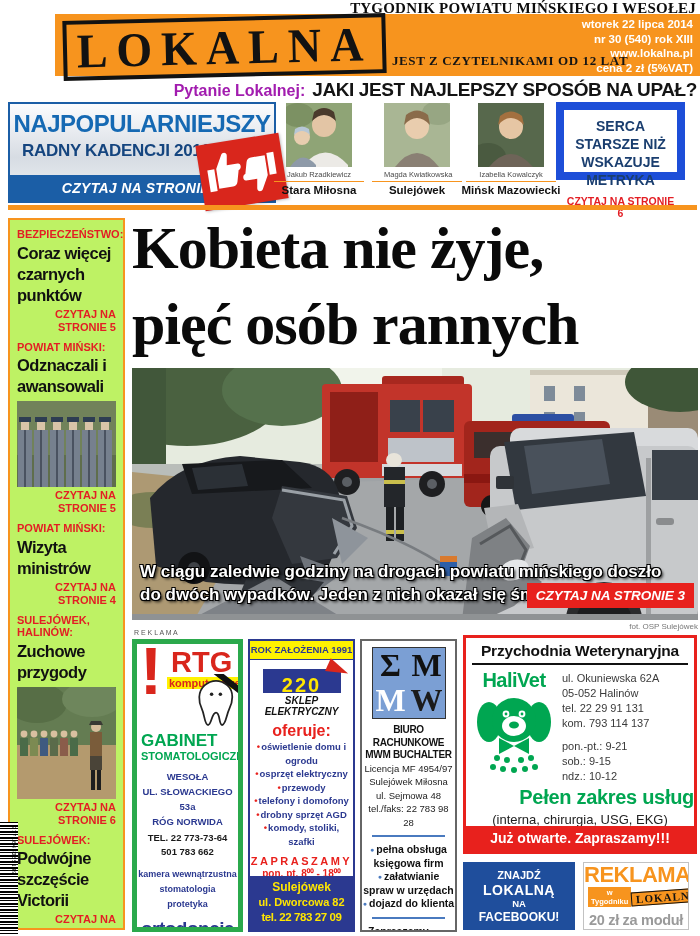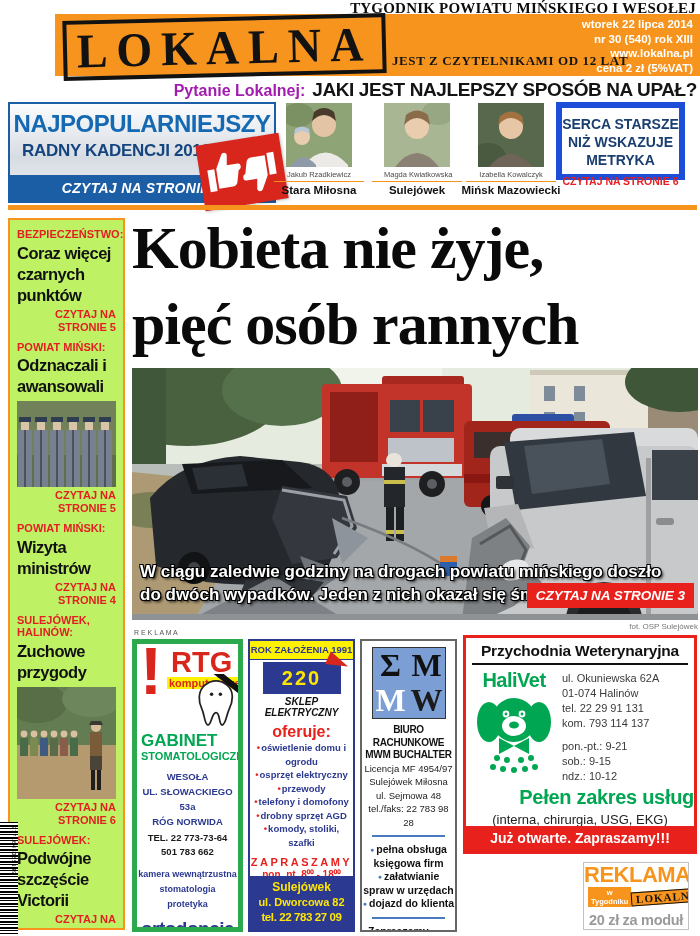--- a/index.html
+++ b/index.html
@@ -30,21 +30,21 @@
   .poll-l2{color:#15457F;font-weight:bold;font-size:17px;margin:3px 0 0 12px;letter-spacing:-.3px;}
   .poll-bar{position:absolute;left:0;right:0;bottom:0;height:26px;background:#1B5EA6;color:#fff;
             font-style:italic;font-weight:bold;font-size:14px;text-align:center;line-height:26px;letter-spacing:.3px;}
   .thumbs{position:absolute;right:-10px;bottom:-4px;width:84px;height:66px;background:#D9261C;
           transform:rotate(-9deg);box-shadow:1px 1px 3px rgba(0,0,0,.25);}
   .cand{top:103px;width:66px;text-align:center;}
   .cand .ph{width:66px;height:64px;display:block;}
   .cand .nm{font-size:7.5px;color:#4a4a4a;margin-top:3px;white-space:nowrap;}
   .cand .rule{border-top:1px solid #F7941E;margin:2px -12px 0 -12px;}
   .cand .tw{font-weight:bold;font-size:11.5px;margin:2px -22px 0 -22px;white-space:nowrap;}
-  .hearts{top:102px;left:556px;width:129px;height:78px;border:6px solid #1d4ed8;box-sizing:border-box;
+  .hearts{top:102px;left:556px;width:129px;height:78px;border:8px solid #1d4ed8;box-sizing:border-box;
           background:#fff;text-align:center;padding-top:7px;}
   .hearts-title{color:#1A3E6F;font-weight:bold;font-size:14px;line-height:18px;}
   .hearts-cta{color:#E31E24;font-weight:bold;font-size:10.5px;margin-top:6px;}
   .orange-rule{top:205px;left:8px;width:689px;height:5px;background:#F7941E;}
 
   
   .sidebar{top:218px;left:8px;width:117px;height:712px;border:2px solid #F7941E;box-sizing:border-box;
            background:#bef264;padding:8px 7px;overflow:hidden;}
   .sb-item{margin-bottom:7px;}
   .sb-kicker{color:#E31E24;font-weight:bold;font-size:11px;line-height:12.5px;}
@@ -81,21 +81,21 @@
   .d-gab2{color:#00A651;font-weight:bold;font-size:11px;text-align:left;margin-left:4px;line-height:13px;}
   .d-blue{color:#2B3990;font-weight:bold;font-size:9.5px;line-height:15px;margin-top:6px;}
   .d-tel{color:#1a1a1a;font-weight:bold;font-size:9.5px;line-height:14px;margin-top:2px;}
   .d-svc{color:#2B3990;font-weight:bold;font-size:9px;line-height:15px;margin-top:8px;}
   .d-orto{color:#2B3990;font-weight:bold;font-size:19px;letter-spacing:-.5px;margin-top:6px;}
 
   .ad-electric{top:639px;left:248px;width:107px;height:293px;border:2px solid #2B3990;box-sizing:border-box;
                background:#fff;text-align:center;overflow:hidden;}
   .e-head{background:#FFF200;color:#2B3990;font-weight:bold;font-size:9.5px;line-height:18px;
           border-bottom:1px solid #2B3990;}
-  .e-logo{position:relative;width:78px;height:32px;background:#2B3990;margin:2px auto 2px auto;
+  .e-logo{position:relative;width:78px;height:24px;background:#2B3990;margin:9px auto 2px auto;
           color:#FFE600;font-weight:bold;font-size:20px;line-height:32px;letter-spacing:2px;}
   .e-arrow{position:absolute;right:-8px;top:-7px;width:0;height:0;border-left:22px solid #D9261C;
            border-top:7px solid transparent;border-bottom:7px solid transparent;transform:rotate(24deg);}
   .e-sub{color:#111;font-style:italic;font-weight:bold;font-size:10px;margin-top:2px;}
   .e-offer{color:#E8211D;font-weight:bold;font-size:16px;margin-top:5px;}
   .e-item{color:#2B3990;font-weight:bold;font-size:9.5px;line-height:13.5px;}
   .e-item::before{content:"•";color:#E8211D;margin-right:1px;}
   .e-zap{color:#E8211D;font-weight:bold;font-size:11px;letter-spacing:2.5px;margin-top:7px;}
   .e-hours{color:#E8211D;font-weight:bold;font-size:10px;line-height:14px;}
   .e-foot{position:absolute;left:0;right:0;bottom:0;background:#2B3990;color:#FFE600;padding:4px 0 5px 0;}
@@ -551,34 +551,40 @@
             <circle cx="18" cy="75" r="3"></circle>
               <circle cx="28" cy="77" r="3"></circle>
               <circle cx="39" cy="78" r="3"></circle>
               <circle cx="50" cy="77" r="3"></circle>
               <circle cx="60" cy="75" r="3"></circle>
           </g>
         </svg>
       </div>
       <div class="v-right">
         <div>ul. Okuniewska 62A</div>
-        <div>01-074 Halinów</div>
+        <div>05-052 Halinów</div>
         <div>tel. 22 29 91 131</div>
         <div>kom. 793 114 137</div>
         <div class="v-gap"></div>
         <div>pon.-pt.: 9-21</div>
         <div>sob.: 9-15</div>
         <div>ndz.: 10-12</div>
       </div>
     </div>
     <div class="v-scope">Pełen zakres usług</div>
     <div class="v-sub">(interna, chirurgia, USG, EKG)</div>
     <div class="v-open">Już otwarte. Zapraszamy!!!</div>
   </div>
 
+  <div class="abs ad-fb">
+    <div class="fb1">ZNAJDŹ</div>
+    <div class="fb2">LOKALNĄ</div>
+    <div class="fb3">NA</div>
+    <div class="fb4">FACEBOOKU!</div>
+  </div>
 
   <div class="abs ad-mod">
     <div class="m-title">REKLAMA</div>
     <div class="m-mid">
       <span class="m-sub">w Tygodniku</span>
       <span class="m-logo">LOKALNA</span>
     </div>
     <div class="m-price">20 zł za moduł</div>
   </div>
 

